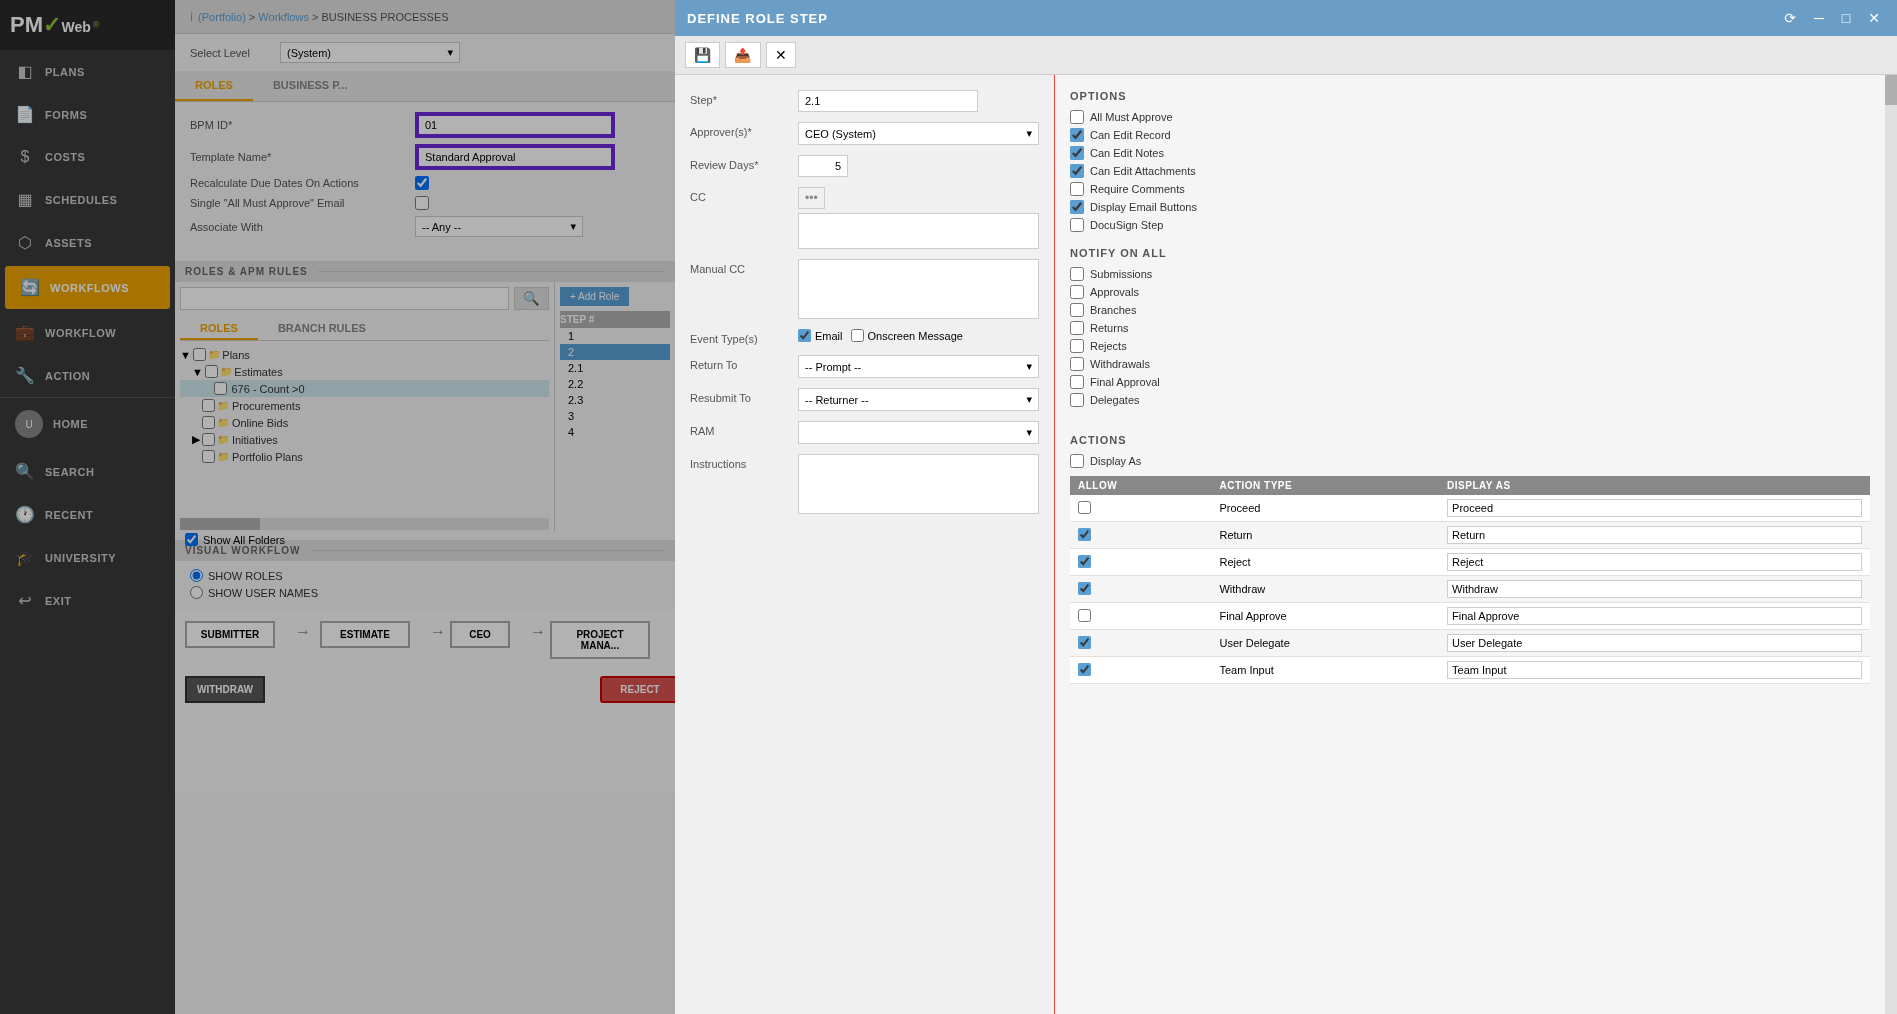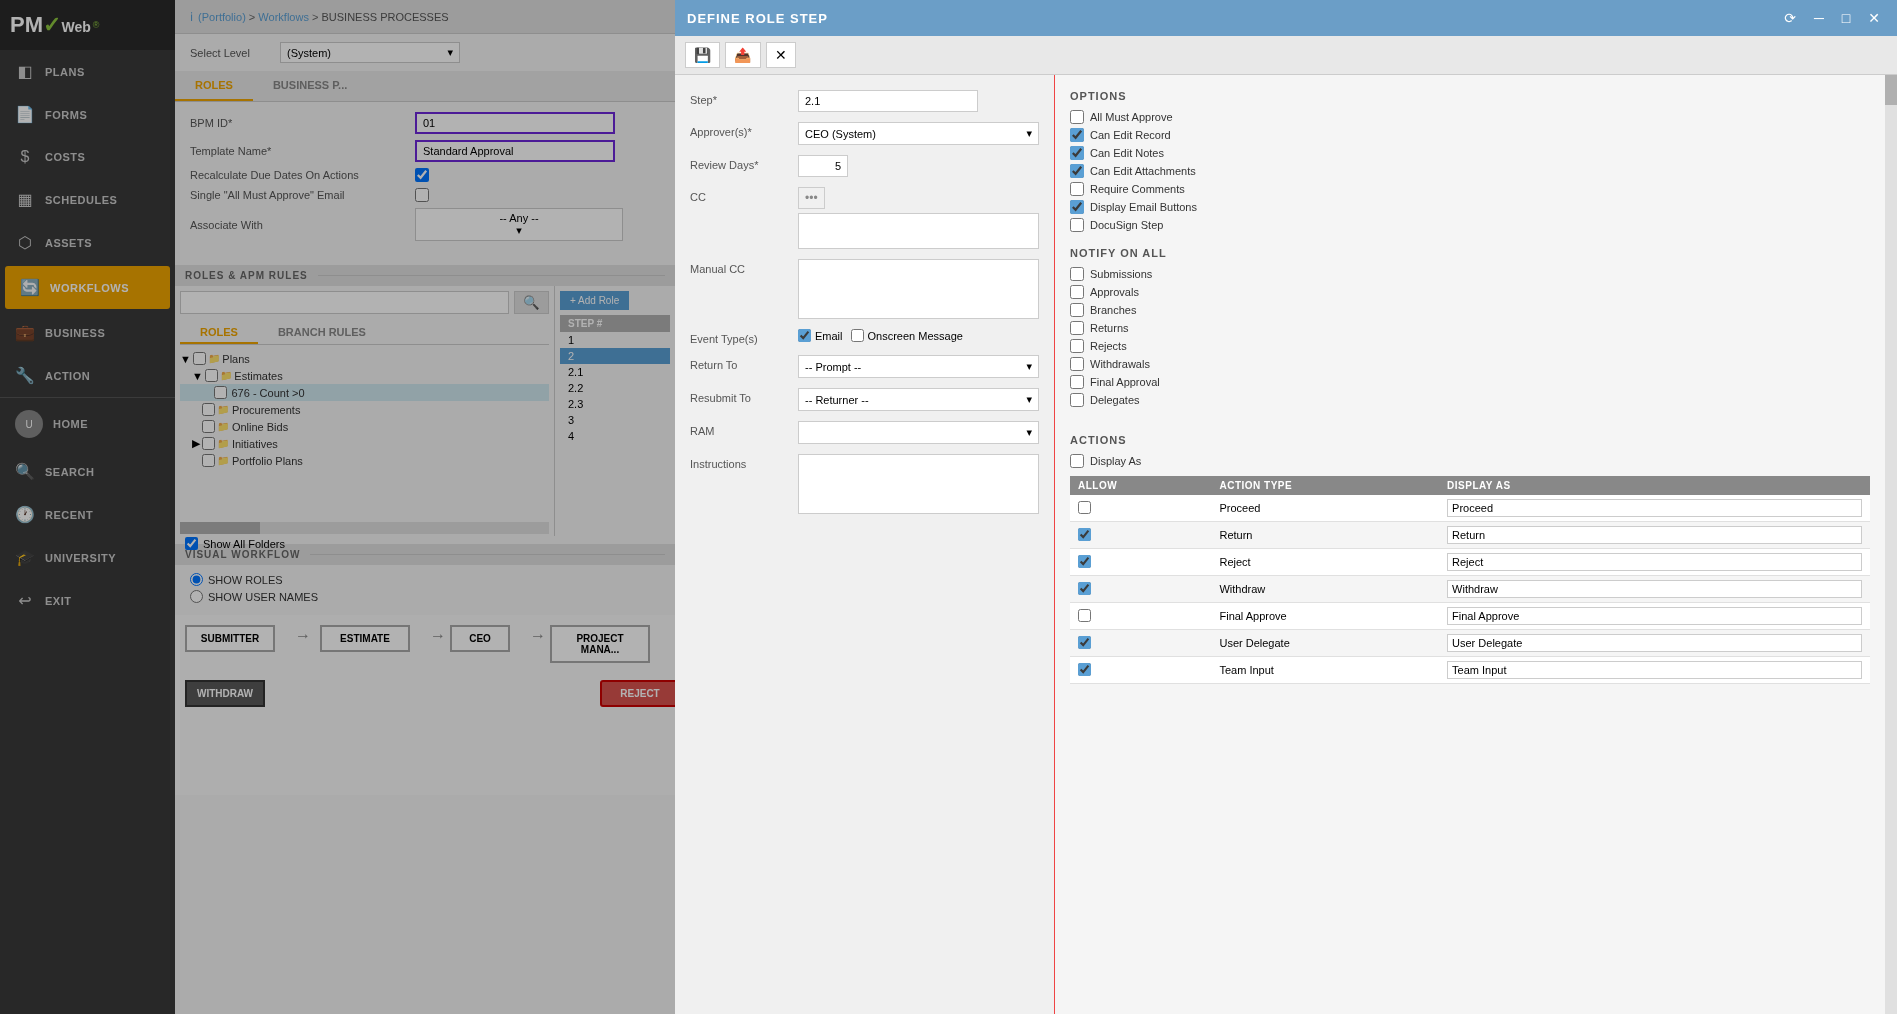--- a/index.html
+++ b/index.html
@@ -108,21 +108,21 @@
       padding: 10px 15px;
     }
     .form-row {
       display: flex;
       align-items: center;
       margin-bottom: 6px;
       gap: 5px;
     }
     .form-label { font-size: 11px; color: #555; min-width: 220px; }
     .form-input {
-      border: 2px solid #6d28d9;
+      border: 4px solid #6d28d9;
       background: white;
       padding: 3px 6px;
       font-size: 11px;
       width: 200px;
     }
     .form-checkbox { width: 14px; height: 14px; }
 
     
     .section-header {
       background: #e0e0e0;
@@ -213,21 +213,21 @@
       background: #5a9fd4;
       color: white;
       border: none;
       padding: 4px 10px;
       font-size: 10px;
       cursor: pointer;
       margin-bottom: 5px;
     }
     .steps-header {
       background: #b0b0b0;
-      padding: 3px 8px;
+      padding: 3px 0;
       font-size: 10px;
       font-weight: bold;
       color: white;
     }
     .step-row {
       padding: 2px 8px;
       font-size: 11px;
       cursor: pointer;
     }
     .step-row.selected { background: #5a9fd4; color: white; }
@@ -532,21 +532,21 @@
     <div class="sidebar-item">
       <span class="icon">⬡</span>
       <span class="label">ASSETS</span>
     </div>
     <div class="sidebar-item active">
       <span class="icon">🔄</span>
       <span class="label">WORKFLOWS</span>
     </div>
     <div class="sidebar-item">
       <span class="icon">💼</span>
-      <span class="label">BUSINESS</span>
+      <span class="label">WORKFLOW</span>
     </div>
     <div class="sidebar-item">
       <span class="icon">🔧</span>
       <span class="label">ACTION</span>
     </div>
     <div class="sidebar-item" style="border-top: 1px solid #555;">
       <span style="width:28px;height:28px;background:#888;border-radius:50%;display:inline-flex;align-items:center;justify-content:center;color:white;font-size:10px;">U</span>
       <span class="label">HOME</span>
     </div>
     <div class="sidebar-item">
@@ -606,21 +606,21 @@
     <div class="form-row">
       <span class="form-label">Recalculate Due Dates On Actions</span>
       <input type="checkbox" class="form-checkbox" checked="" style="">
     </div>
     <div class="form-row">
       <span class="form-label">Single "All Must Approve" Email</span>
       <input type="checkbox" class="form-checkbox" style="">
     </div>
     <div class="form-row">
       <span class="form-label">Associate With</span>
-      <div class="select-box" style="width:208px;flex-direction:column;">
+      <div class="select-box" style="width:168px;">
         <span>-- Any --</span>
         <span>▾</span>
       </div>
     </div>
   </div>
 
   <div class="section-header">
     <span>ROLES &amp; APM RULES</span>
   </div>
 

